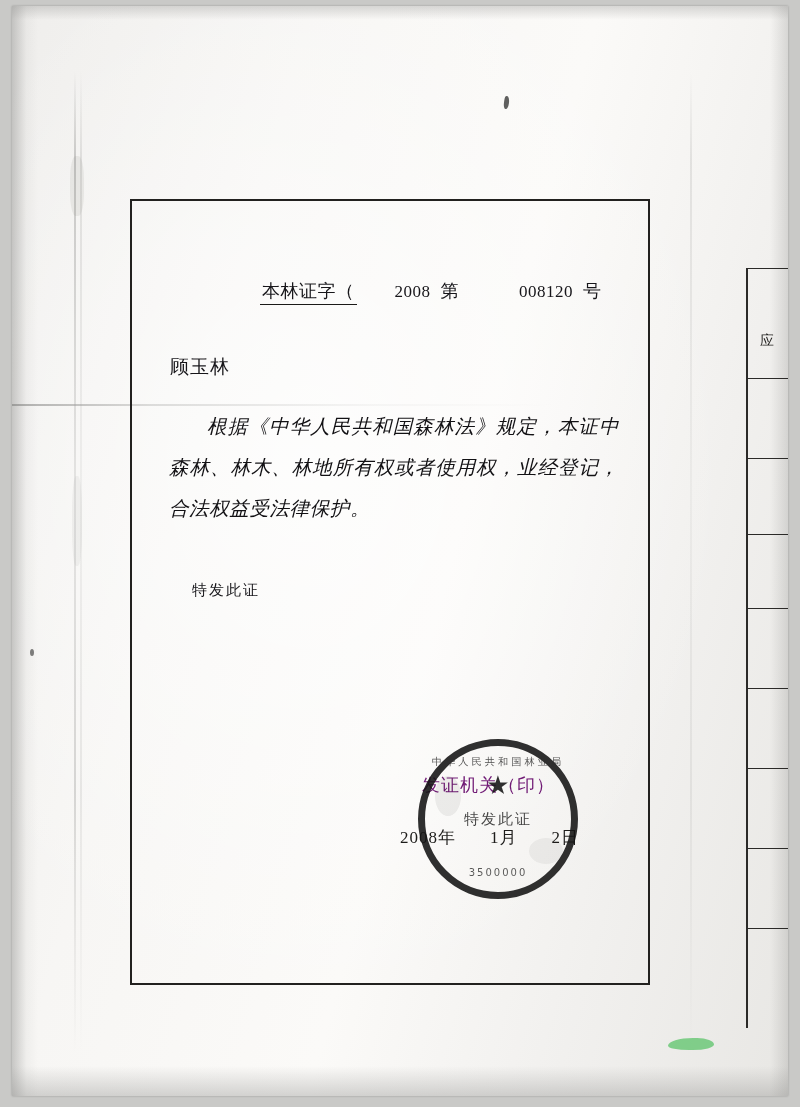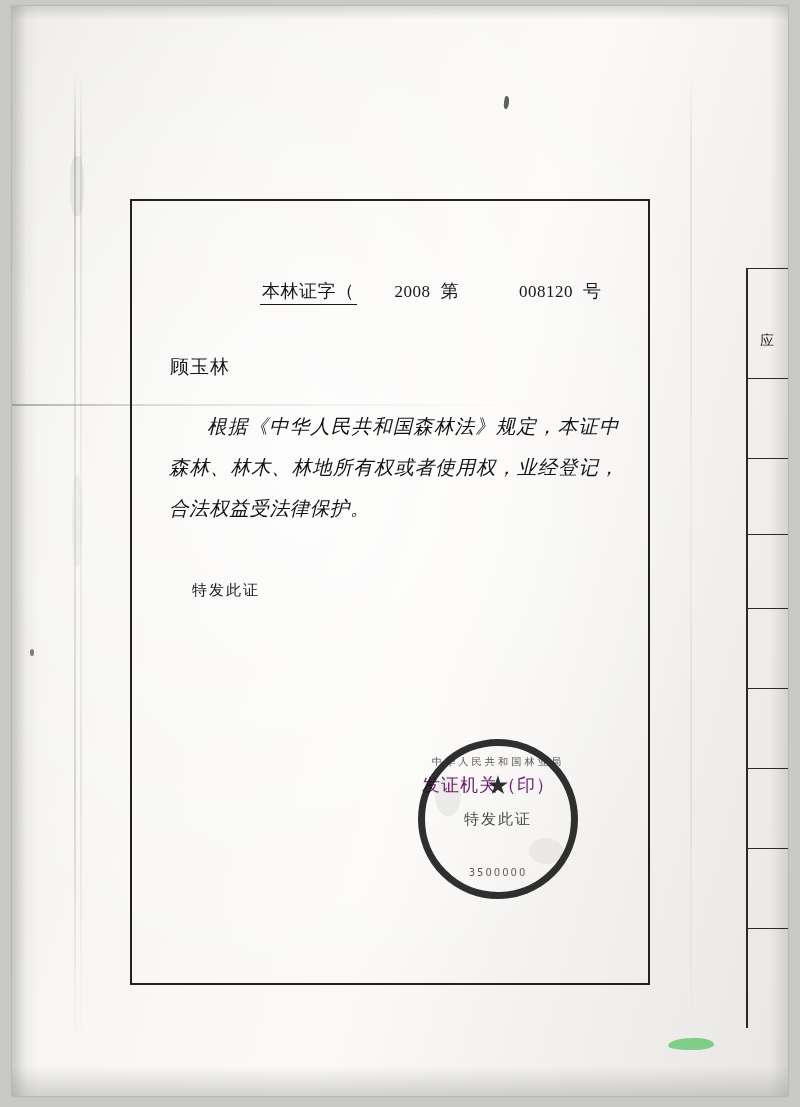--- a/index.html
+++ b/index.html
@@ -351,20 +351,23 @@
       </div>
 
       <div id="holder-name">顾玉林</div>
 
       <div id="cert-body">根据《中华人民共和国森林法》规定，本证中森林、林木、林地所有权或者使用权，业经登记，合法权益受法律保护。</div>
 
       <div id="cert-issue">特发此证</div>
 
       <div id="seal-text-agency">发证机关（印）</div>
 
+      <div id="seal-date">
+        <span class="num">2008</span><span>年</span><span class="sp2"></span><span class="num">1</span><span>月</span><span class="sp2"></span><span class="num">2</span><span>日</span>
+      </div>
 
       <div id="official-seal">
         <div class="seal-arc-top">中华人民共和国林业局</div>
         <div class="seal-star">★</div>
         <div class="seal-center">特发此证</div>
         <div class="seal-bottom">3500000</div>
         <div class="seal-ink" style="left: 10px; top: 30px; width: 26px; height: 40px; opacity:0.25;"></div>
         <div class="seal-ink" style="left: 104px; top: 92px; width: 34px; height: 26px; opacity:0.2;"></div>
       </div>
 

